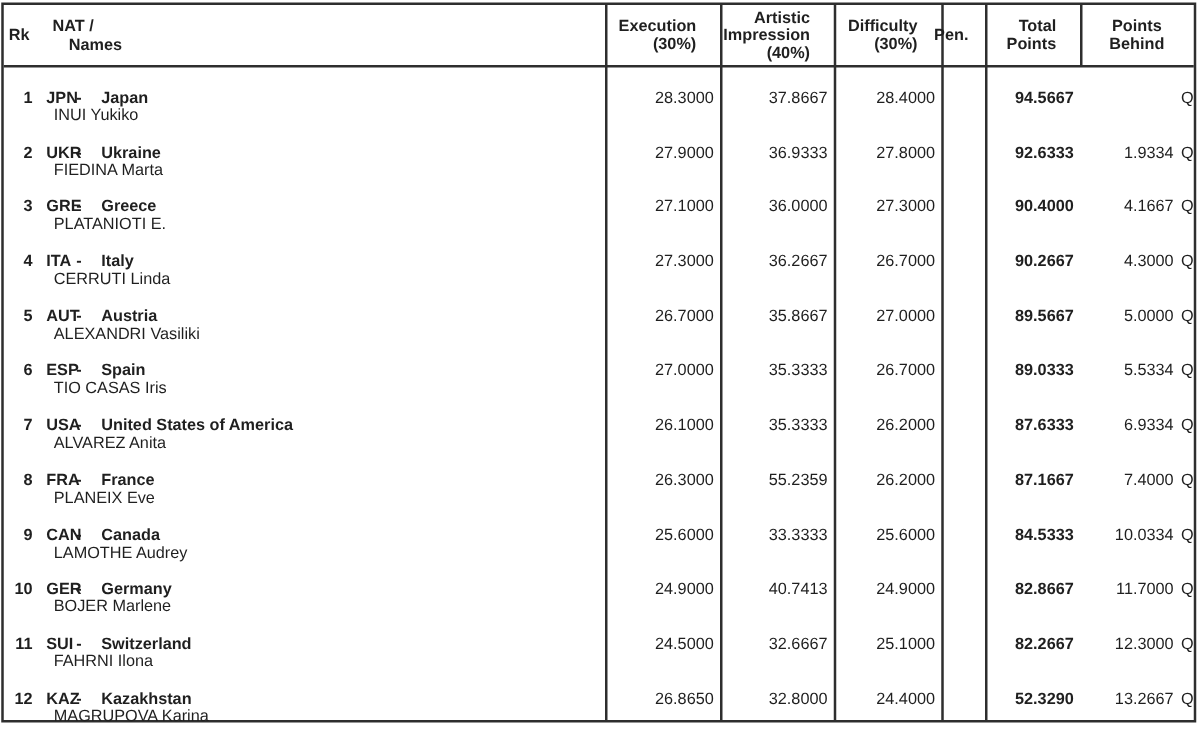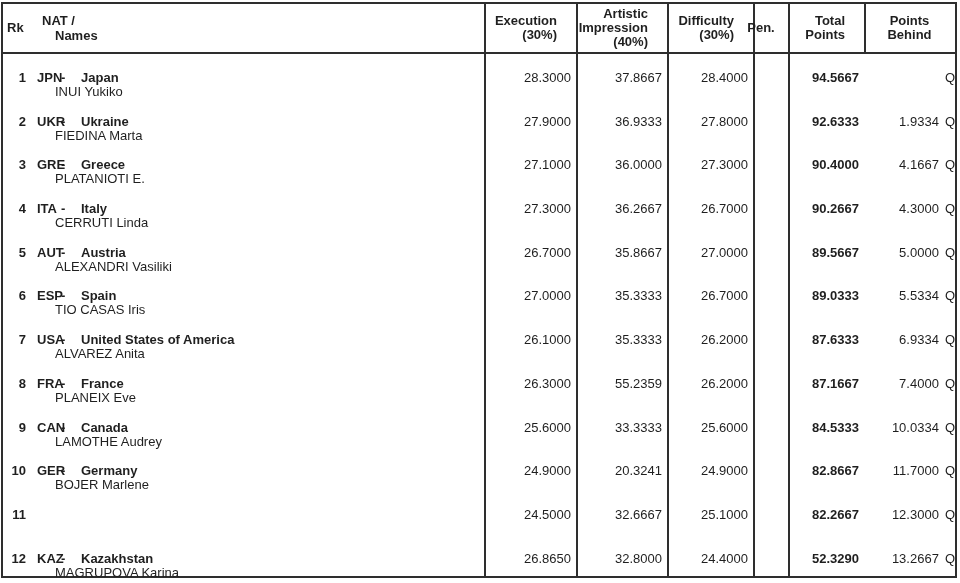--- a/index.html
+++ b/index.html
@@ -77,21 +77,21 @@
     position: absolute;
     top: 17px;
     line-height: 14px;
     white-space: nowrap;
   }
   .c-rank   { left: 0;     width: 23px;  text-align: right; font-weight: bold; }
   .c-names  { left: 0;     width: 481px; }
   .nat-line { padding-left: 34px; font-weight: bold; }
   .nat-code { display: inline-block; width: 24px; }
   .nat-dash { display: inline-block; width: 20px; }
-  .ath-line { padding-left: 52px; font-weight: normal; }
+  .ath-line { padding-left: 40px; font-weight: normal; }
   .c-num    { text-align: right; box-sizing: border-box; padding-right: 5px; }
   .c-exec   { left: 481px; width: 92px; }
   .c-art    { left: 573px; width: 91px; }
   .c-diff   { left: 664px; width: 86px; }
   .c-pen    { left: 750px; width: 35px; }
   .c-total  { left: 785px; width: 76px; font-weight: bold; }
   .c-behind { left: 861px; width: 91px; display: flex; justify-content: flex-end; gap: 6px; }
 </style>
 </head>
 <body>
@@ -305,31 +305,37 @@
       </div>
         <div class="trow">
         <div class="cell c-rank">10</div>
         <div class="cell c-names">
           <div class="nat-line">
             <span class="nat-code">GER</span><span class="nat-dash">-</span><span>Germany</span>
           </div>
           <div class="ath-line">BOJER Marlene</div>
         </div>
         <div class="cell c-num c-exec">24.9000</div>
-        <div class="cell c-num c-art">20.3241</div>
+        <div class="cell c-num c-art">40.7413</div>
         <div class="cell c-num c-diff">24.9000</div>
         <div class="cell c-num c-pen"></div>
         <div class="cell c-num c-total">82.8667</div>
         <div class="cell c-behind">
           <span>11.7000</span>
             <span>Q</span>
         </div>
       </div>
         <div class="trow">
         <div class="cell c-rank">11</div>
+        <div class="cell c-names">
+          <div class="nat-line">
+            <span class="nat-code">SUI</span><span class="nat-dash">-</span><span>Switzerland</span>
+          </div>
+          <div class="ath-line">FAHRNI Ilona</div>
+        </div>
         <div class="cell c-num c-exec">24.5000</div>
         <div class="cell c-num c-art">32.6667</div>
         <div class="cell c-num c-diff">25.1000</div>
         <div class="cell c-num c-pen"></div>
         <div class="cell c-num c-total">82.2667</div>
         <div class="cell c-behind">
           <span>12.3000</span>
             <span>Q</span>
         </div>
       </div>

